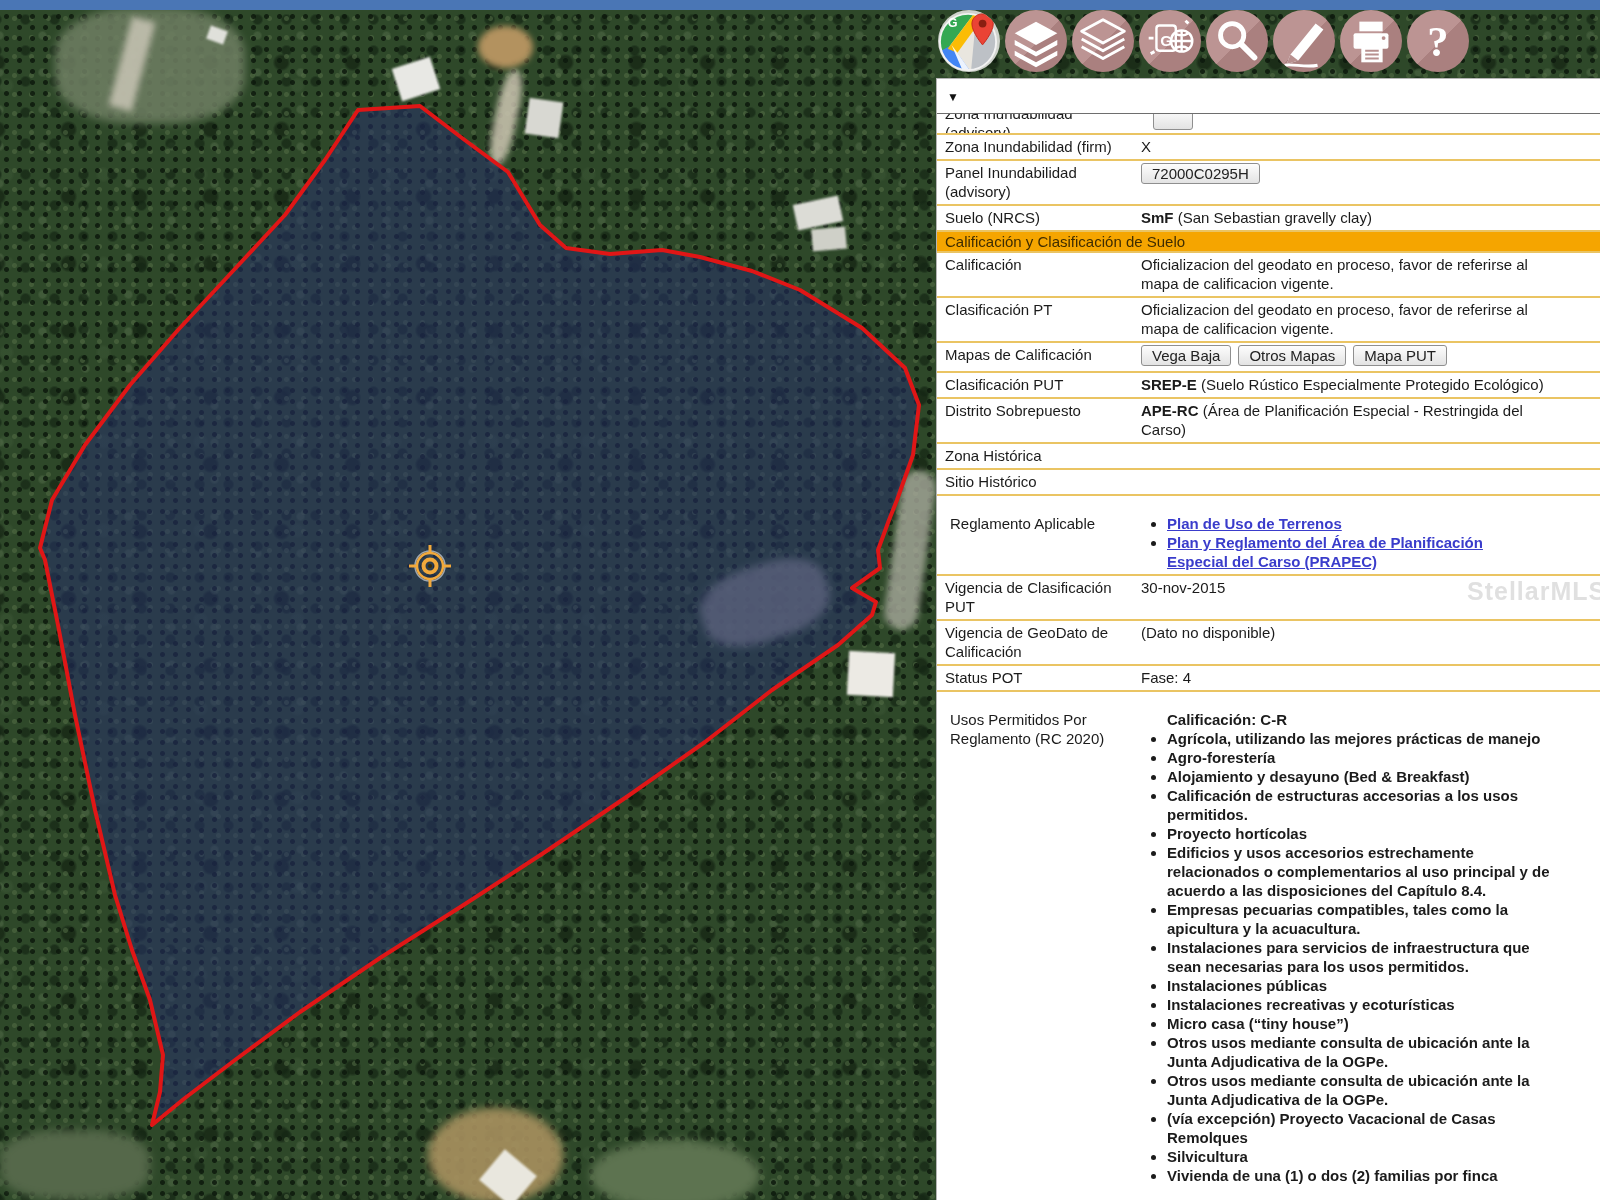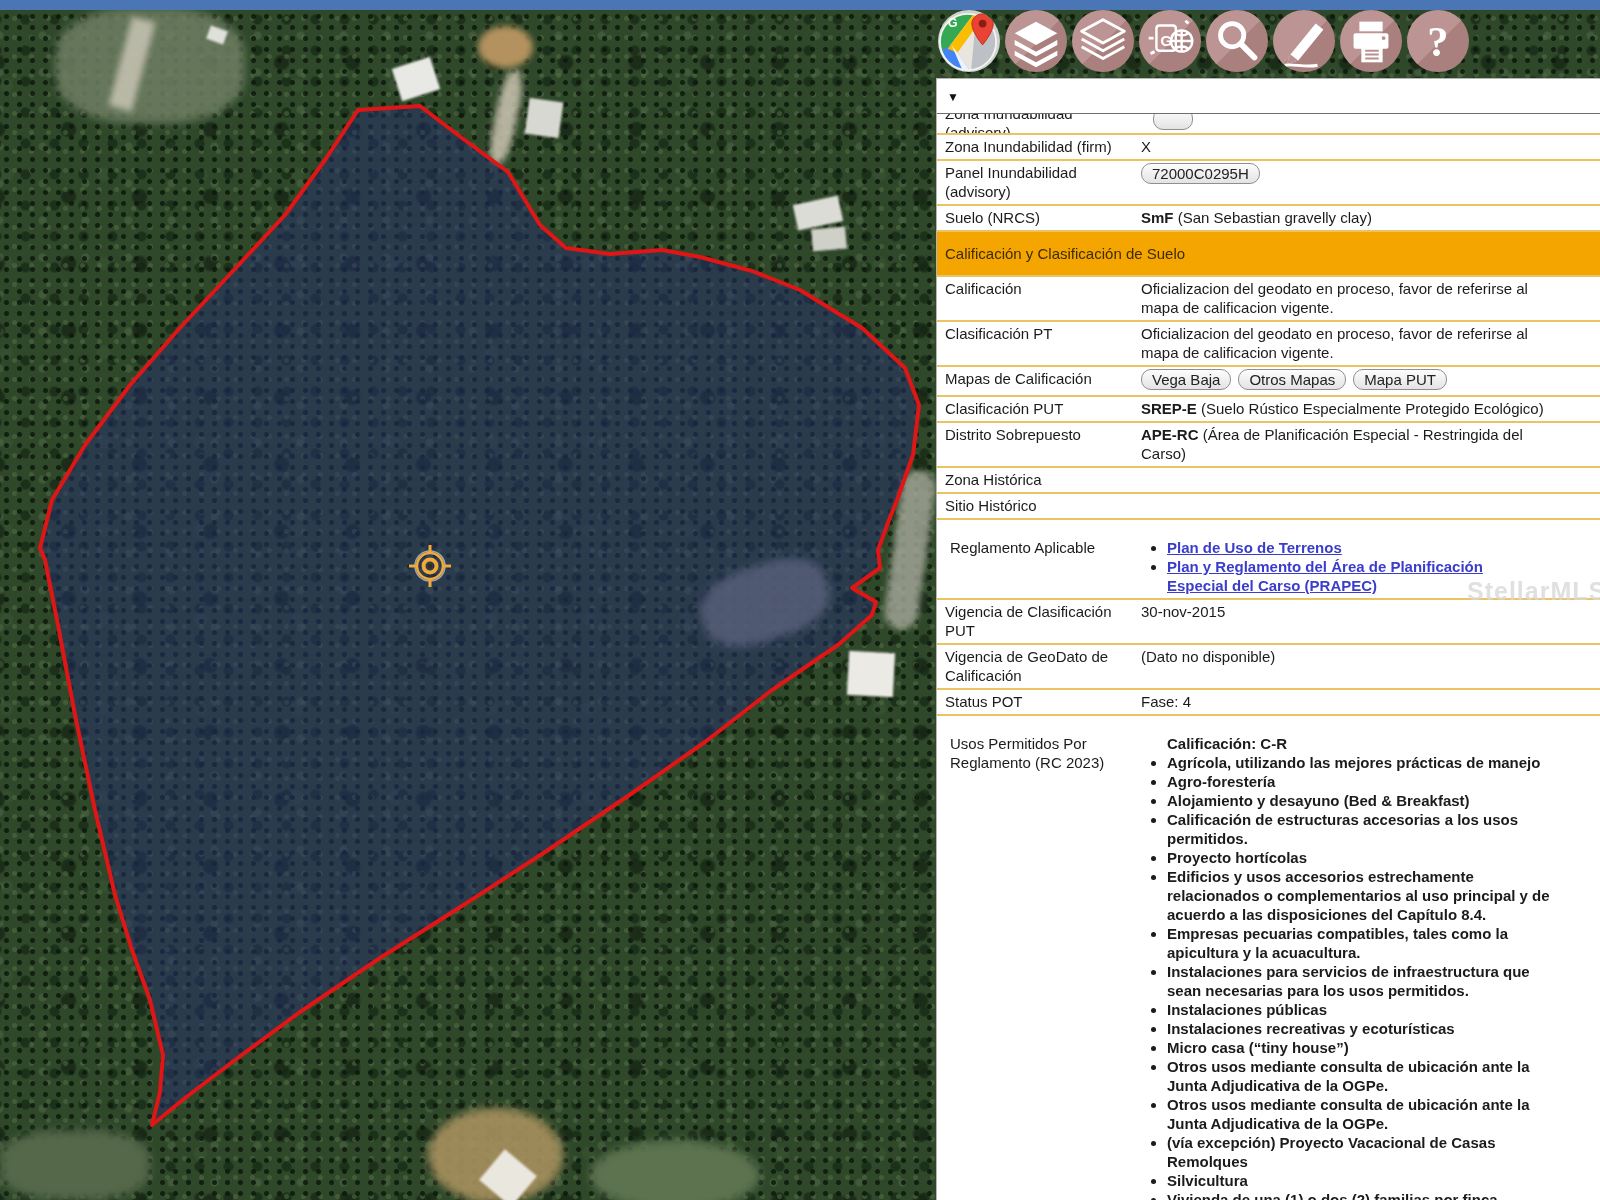--- a/index.html
+++ b/index.html
@@ -43,23 +43,23 @@
   .row{display:flex;border-bottom:2px solid var(--sep,#eac463);
        padding:2px 0 3px 8px;min-height:21px;box-sizing:border-box;}
   .row .label{flex:0 0 196px;width:196px;}
   .row .value{flex:1;padding-right:48px;}
   .row.gap{margin-top:16px;padding-left:13px;}
   .row.no-line{border-bottom:none;}
   .row.clipped{height:20px;overflow:hidden;padding-top:0;gap:12px;}
   .row.clipped .label{margin-top:-10px;}
   .row.clipped .btn{margin-top:-7px;min-width:40px;height:22px;padding:0 6px;}
   .section-header{background:var(--accent,#f5a500);color:#3e2c00;
-       padding:12px 8px;border-bottom:2px solid var(--sep,#eac463);}
+       padding:0 8px;border-bottom:2px solid var(--sep,#eac463);}
   .btn{display:inline-block;background:linear-gradient(#fdfdfd,#e3e3e3);
-       border:1px solid #8f8f8f;border-radius:10px;padding:1px 10px;margin:0 7px 2px 0;
+       border:1px solid #8f8f8f;border-radius:3px;padding:1px 10px;margin:0 7px 2px 0;
        font:15px "Liberation Sans",sans-serif;color:#222;cursor:pointer;}
   ul.bullets{margin:0;padding-left:21px;}
   ul.bullets li{margin:0;font-weight:bold;}
   ul.links{max-width:358px;}
   ul.links a{color:var(--link,#3a3ccb);text-decoration:underline;cursor:pointer;}
   .vh{font-weight:bold;margin-left:21px;}
   #watermark{position:absolute;left:530px;top:498px;font-size:25px;font-weight:bold;
        color:#d9d9d9;opacity:.8;letter-spacing:1px;pointer-events:none;}
 </style>
 </head>
@@ -264,21 +264,21 @@
         </div>
         <div class="row">
           <div class="label">Vigencia de GeoDato de Calificación</div>
           <div class="value">(Dato no disponible)</div>
         </div>
         <div class="row">
           <div class="label">Status POT</div>
           <div class="value">Fase: 4</div>
         </div>
         <div class="row gap no-line">
-          <div class="label">Usos Permitidos Por Reglamento (RC 2023)</div>
+          <div class="label">Usos Permitidos Por Reglamento (RC 2020)</div>
           <div class="value">
             <div class="vh">Calificación: C-R</div>
             <ul class="bullets">
               <li>Agrícola, utilizando las mejores prácticas de manejo</li>
               <li>Agro-forestería</li>
               <li>Alojamiento y desayuno (Bed &amp; Breakfast)</li>
               <li>Calificación de estructuras accesorias a los usos permitidos.</li>
               <li>Proyecto hortícolas</li>
               <li>Edificios y usos accesorios estrechamente relacionados o complementarios al uso principal y de acuerdo a las disposiciones del Capítulo 8.4.</li>
               <li>Empresas pecuarias compatibles, tales como la apicultura y la acuacultura.</li>

